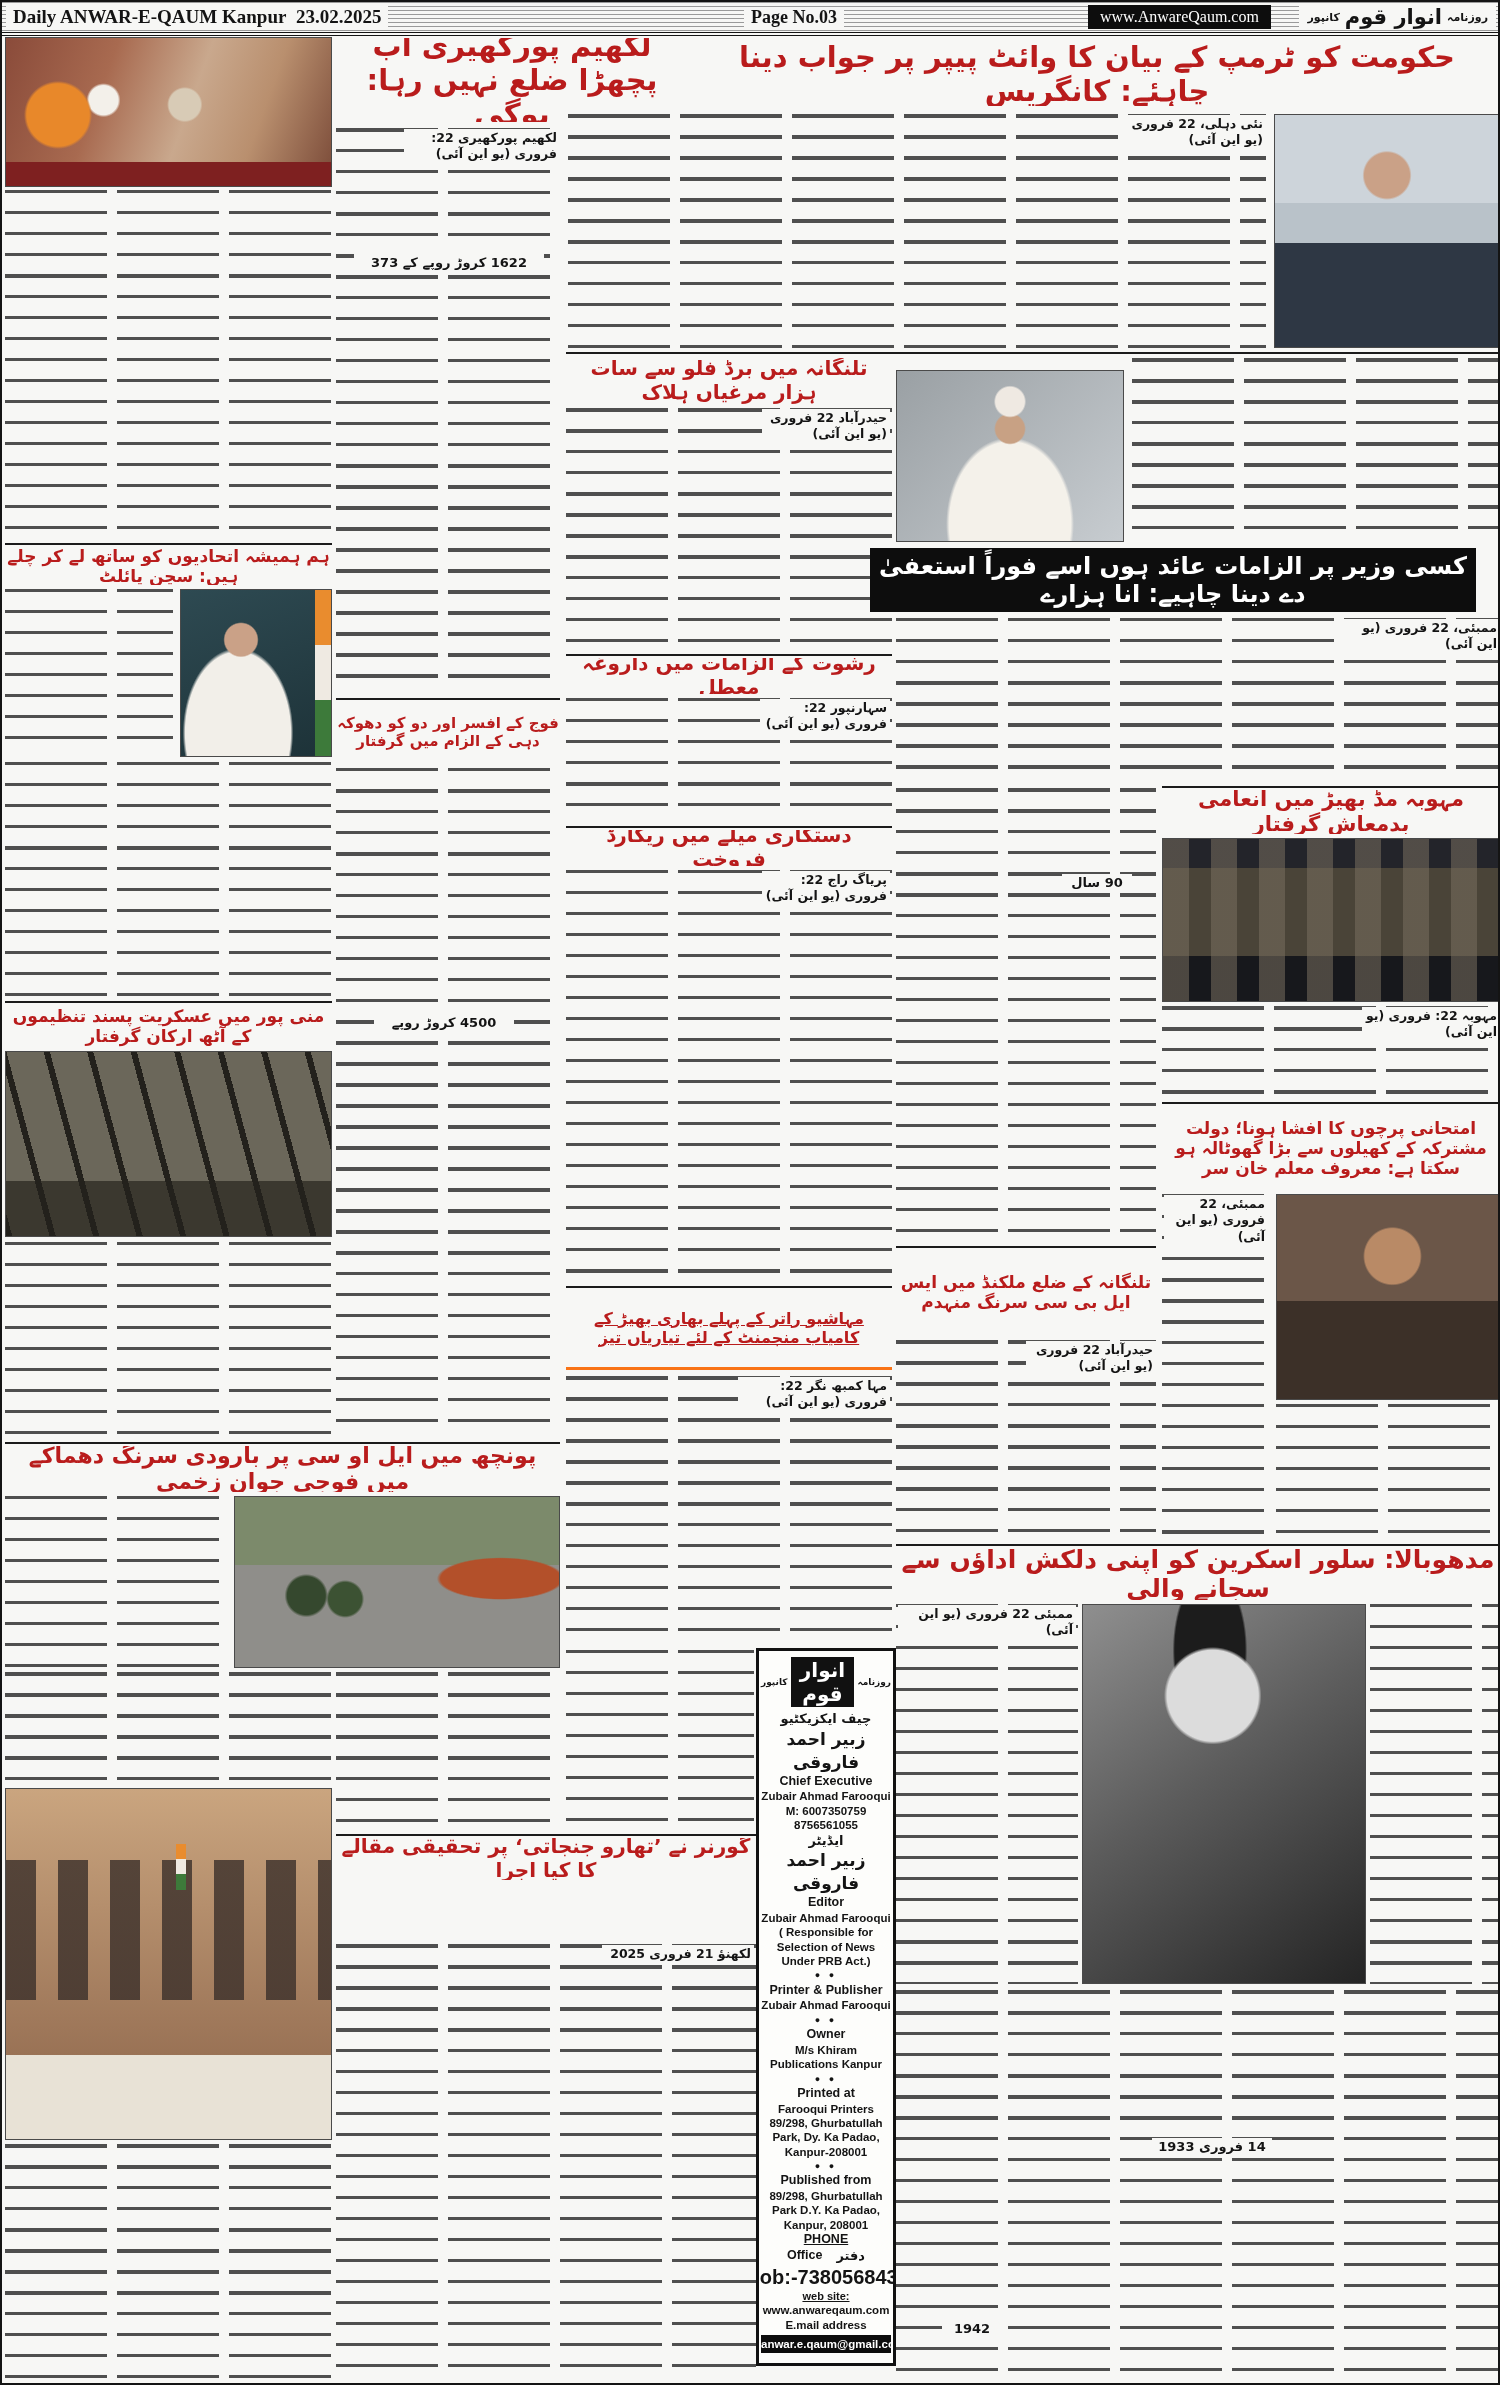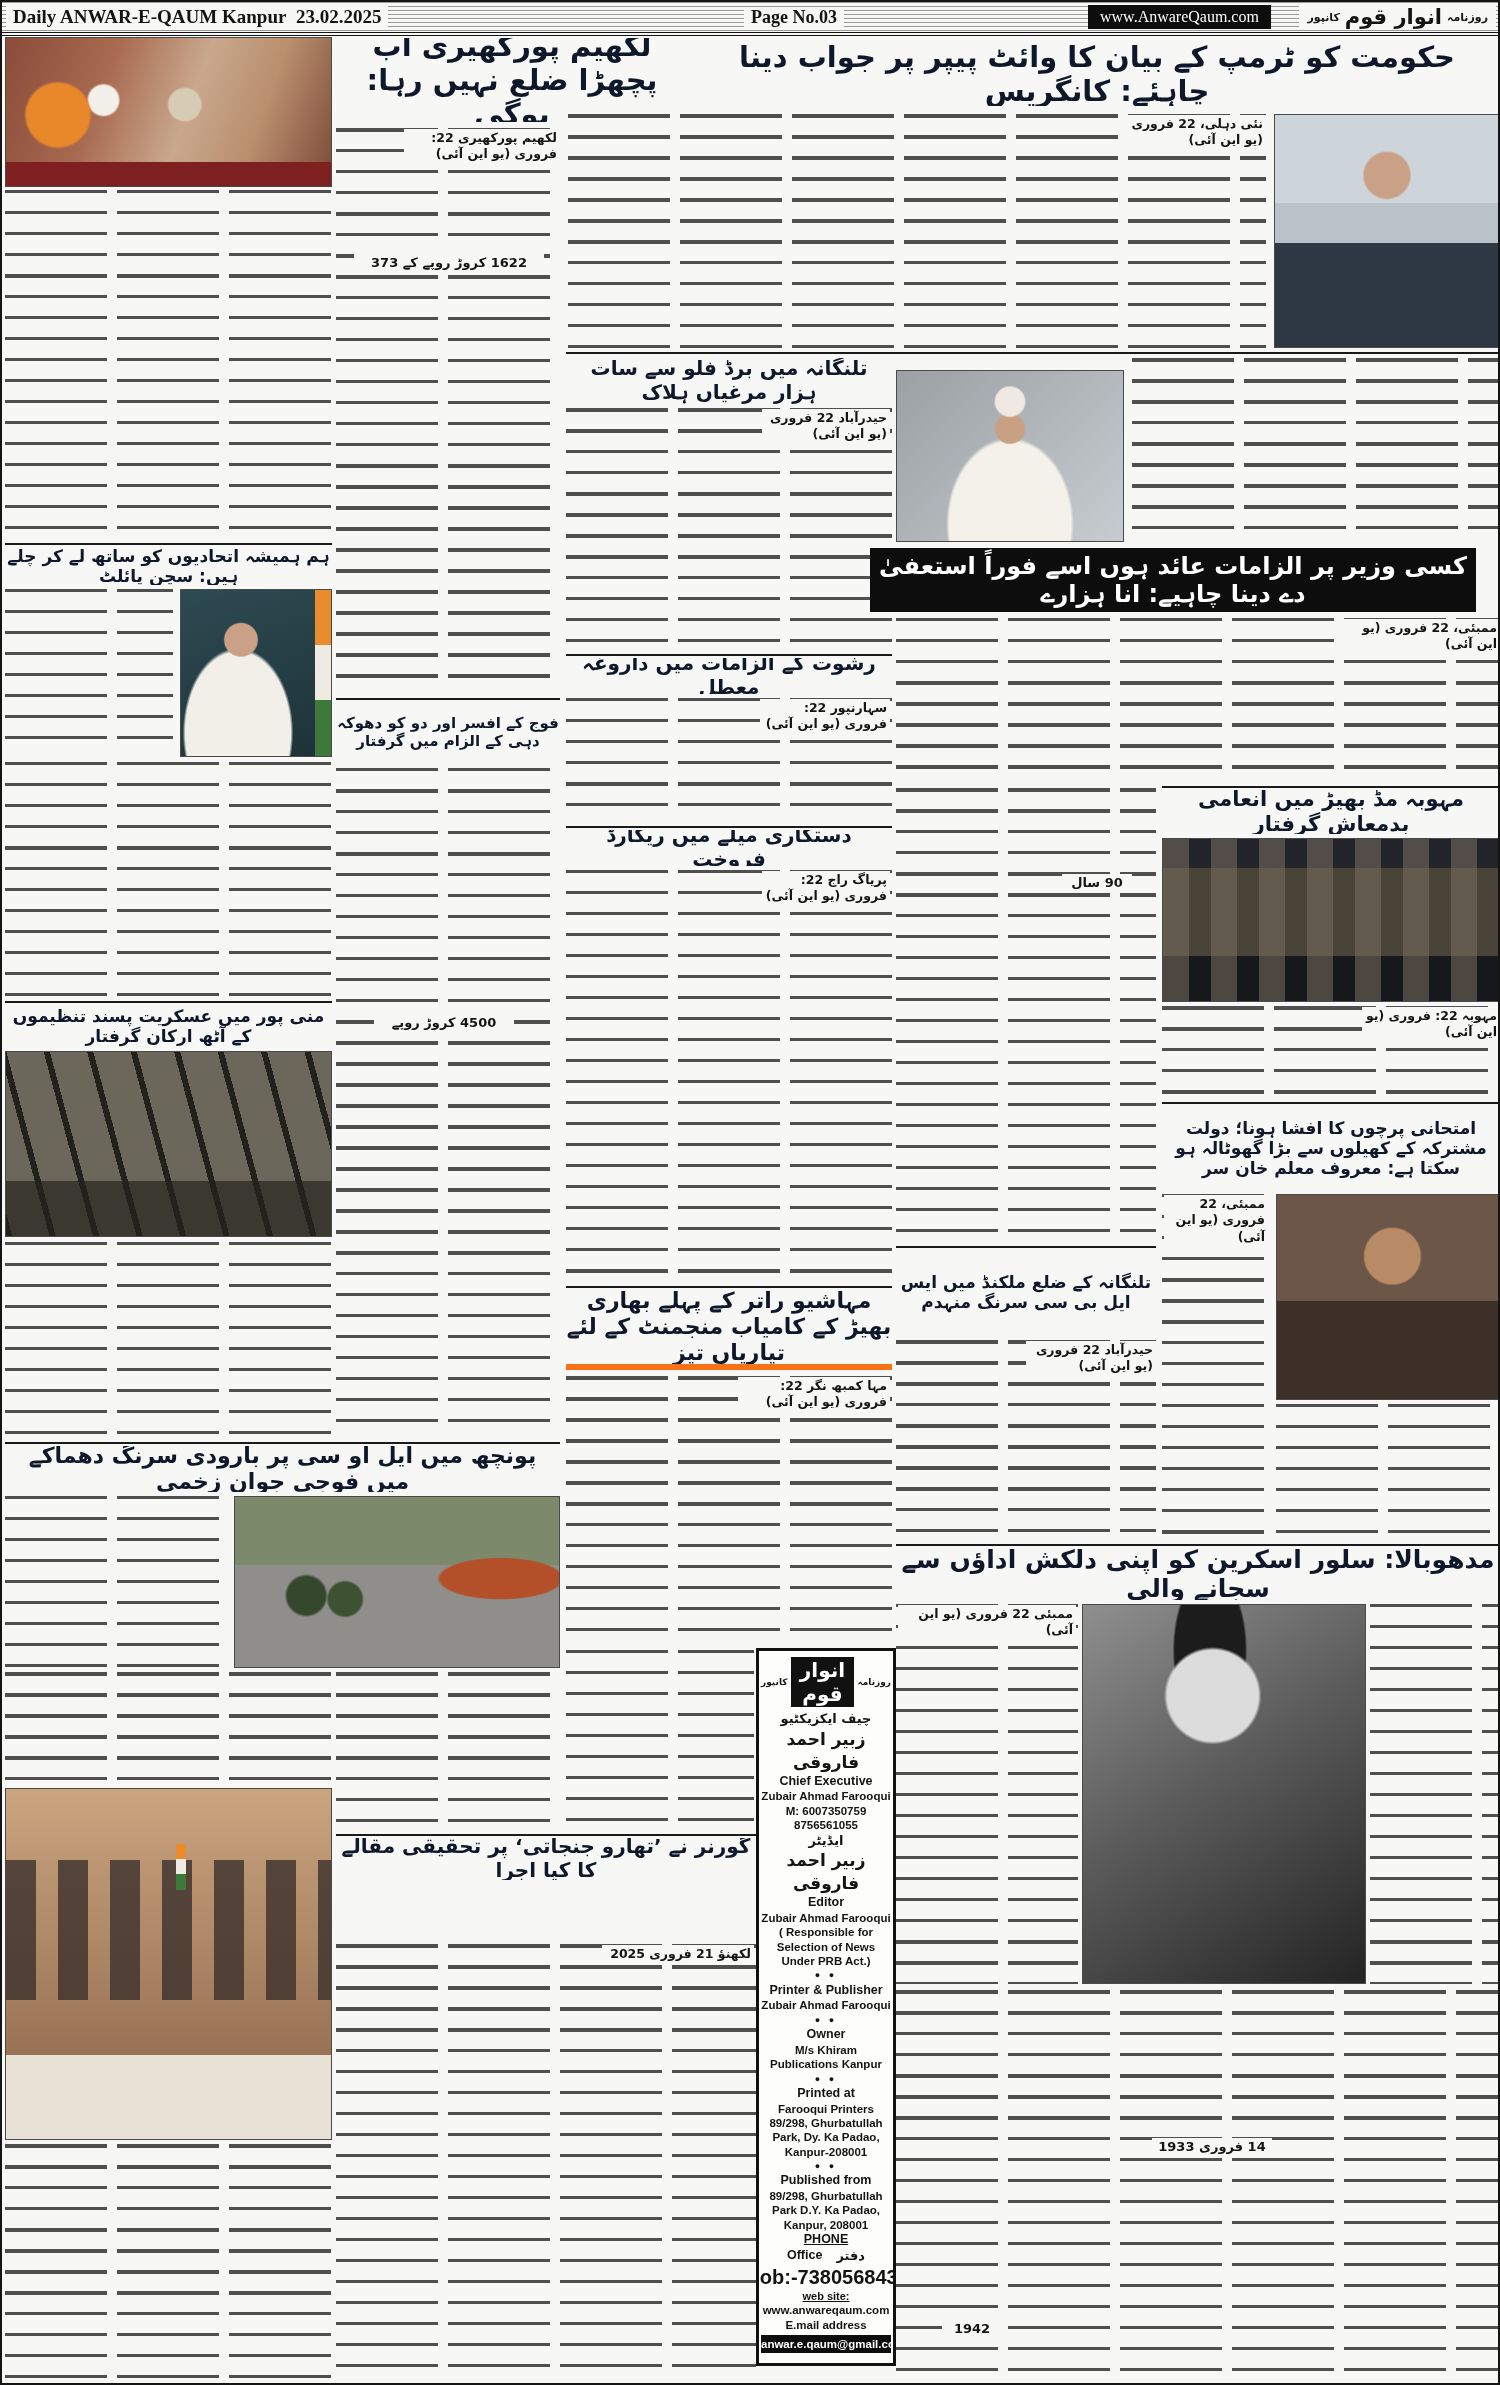--- a/index.html
+++ b/index.html
@@ -9,21 +9,21 @@
   .hitem{background:#f7f7f5;padding:0 7px;white-space:nowrap;}
   .eng{font-family:"Liberation Serif",serif;}
   .h-edition{position:absolute;left:4px;font-size:19px;font-weight:bold;}
   .h-page{position:absolute;left:742px;font-size:18px;font-weight:bold;}
   .h-site{position:absolute;left:1086px;background:#0d0d0d;color:#fff;font-size:16px;padding:3px 12px;}
   .h-masthead{position:absolute;right:2px;direction:rtl;display:flex;align-items:center;gap:5px;background:#f7f7f5;padding:0 8px;}
   .h-masthead .small{font-size:11px;font-weight:bold;}
   .h-masthead .big{font-size:21px;font-weight:900;letter-spacing:-1px;}
   
   .abs{position:absolute;box-sizing:border-box;}
-  .hl{display:flex;align-items:center;justify-content:center;text-align:center;direction:rtl;font-weight:bold;line-height:1.18;overflow:hidden;color:#0f172a;}
+  .hl{display:flex;align-items:center;justify-content:center;text-align:center;direction:rtl;font-weight:bold;line-height:1.18;overflow:hidden;color:#b91c1c;}
   .hl.inv{background:#0d0d0d;color:#ffffff;}
   .fill{background-image:
      repeating-linear-gradient(90deg,rgba(247,247,245,0) 0,rgba(247,247,245,0) 102px,#f7f7f5 102px,#f7f7f5 112px),
      repeating-linear-gradient(180deg,rgba(42,42,42,0.82) 0,rgba(42,42,42,0.82) 3.5px,rgba(0,0,0,0) 3.5px,rgba(0,0,0,0) 21px);}
   .rule{background:#1b1b1b;height:2px;}
   .dateline{direction:rtl;font-size:12.5px;font-weight:bold;background:#f7f7f5;padding:1px 3px;line-height:1.3;text-align:right;overflow:hidden;}
   .bsnip{direction:rtl;font-size:13px;font-weight:bold;background:#f7f7f5;padding:1px 3px;text-align:center;overflow:hidden;}
   .photo{border:1px solid #4a4a4a;}
   
   .imprint{border:3px solid #111;background:#fdfdfb;display:flex;flex-direction:column;align-items:center;text-align:center;font-family:"Liberation Sans",sans-serif;overflow:hidden;padding:4px 2px;}
@@ -90,21 +90,21 @@
   <div class="abs hl" style="left:564px;top:656px;width:326px;height:36px;font-size:20px;">رشوت کے الزامات میں داروغہ معطل</div>
   <div class="abs fill" style="left:564px;top:696px;width:326px;height:126px;"></div>
   <div class="abs dateline" style="left:758px;top:697px;width:130px;">سہارنپور 22: فروری (یو این آئی)</div>
 
   <div class="abs rule" style="left:564px;top:824px;width:326px;"></div>
   <div class="abs hl" style="left:564px;top:828px;width:326px;height:36px;font-size:20px;">دستکاری میلے میں ریکارڈ فروخت</div>
   <div class="abs fill" style="left:564px;top:868px;width:326px;height:414px;"></div>
   <div class="abs dateline" style="left:760px;top:869px;width:128px;">پریاگ راج 22: فروری (یو این آئی)</div>
 
   <div class="abs rule" style="left:564px;top:1284px;width:326px;"></div>
-  <div class="abs hl" style="left:564px;top:1288px;width:326px;height:80px;font-size:22px;border-bottom:6px solid #f97316;">مہاشیو راتر کے پہلے بھاری بھیڑ کے کامیاب منجمنٹ کے لئے تیاریاں تیز</div>
+  <div class="abs hl" style="left:564px;top:1288px;width:326px;height:80px;font-size:16px;border-bottom:3px solid #f97316;text-decoration:underline;">مہاشیو راتر کے پہلے بھاری بھیڑ کے کامیاب منجمنٹ کے لئے تیاریاں تیز</div>
   <div class="abs fill" style="left:564px;top:1374px;width:326px;height:268px;"></div>
   <div class="abs dateline" style="left:736px;top:1375px;width:152px;">مہا کمبھ نگر 22: فروری (یو این آئی)</div>
   <div class="abs fill" style="left:564px;top:1648px;width:188px;height:184px;"></div>
 
   <div class="abs imprint" style="left:754px;top:1646px;width:140px;height:718px;">
     <div class="im-logo">
       <span class="sm ur">روزنامہ</span>
       <span class="lg ur">انوار قوم</span>
       <span class="sm ur">کانپور</span>
     </div>

